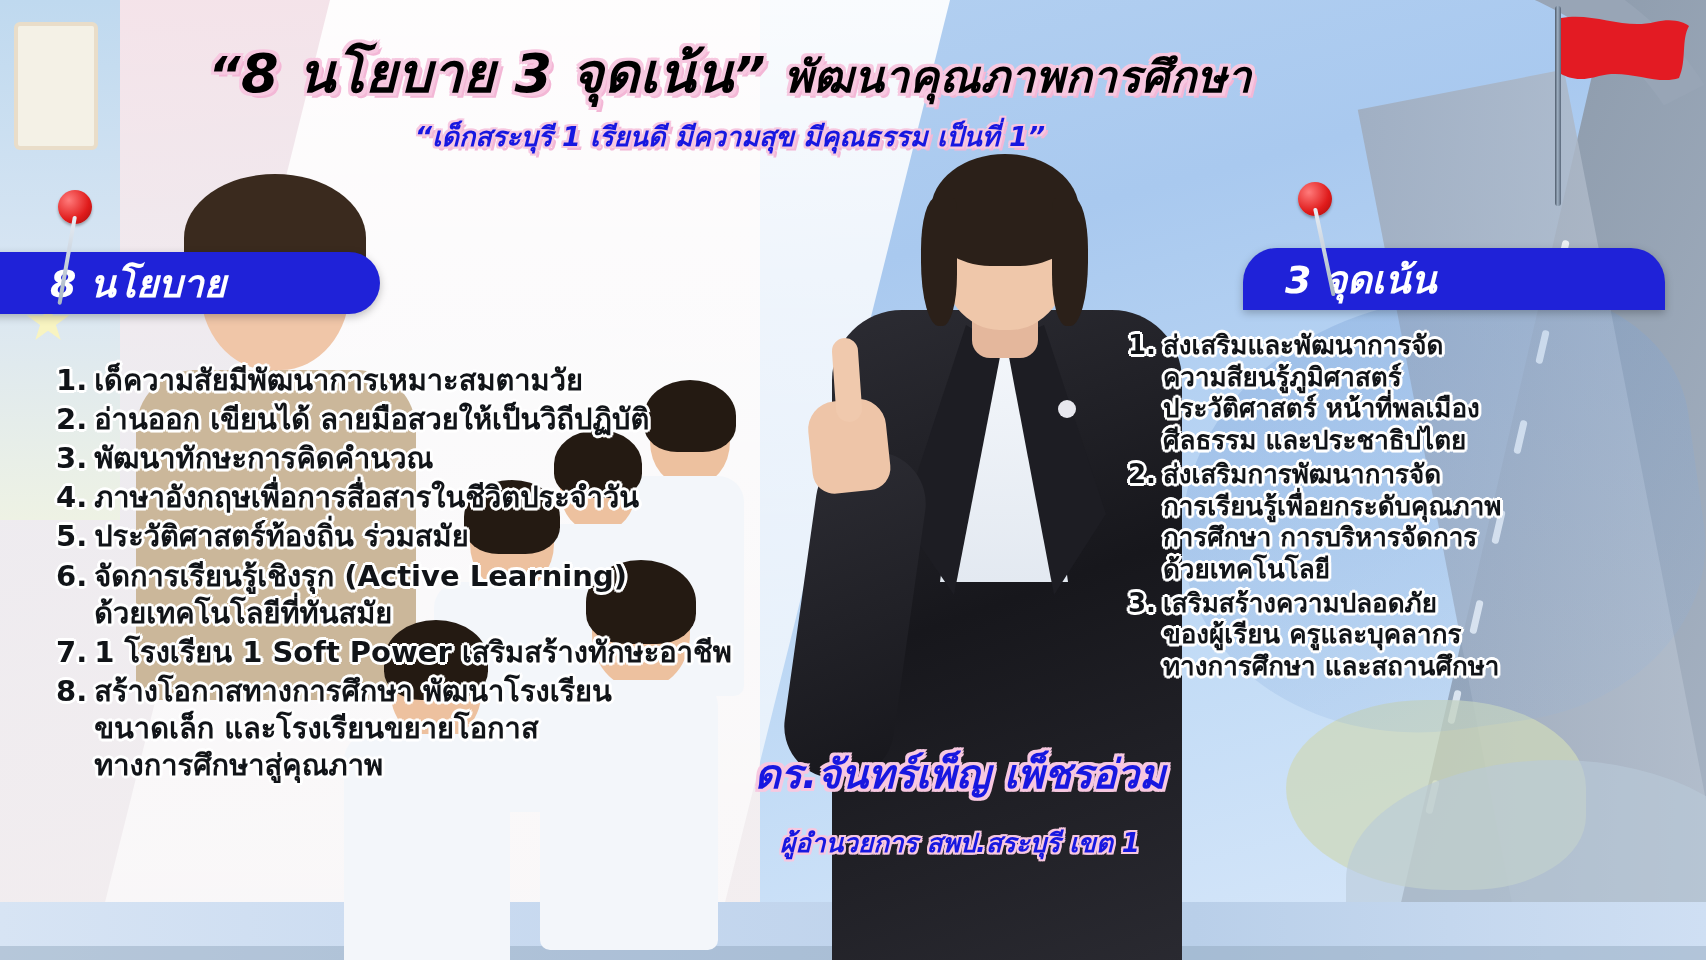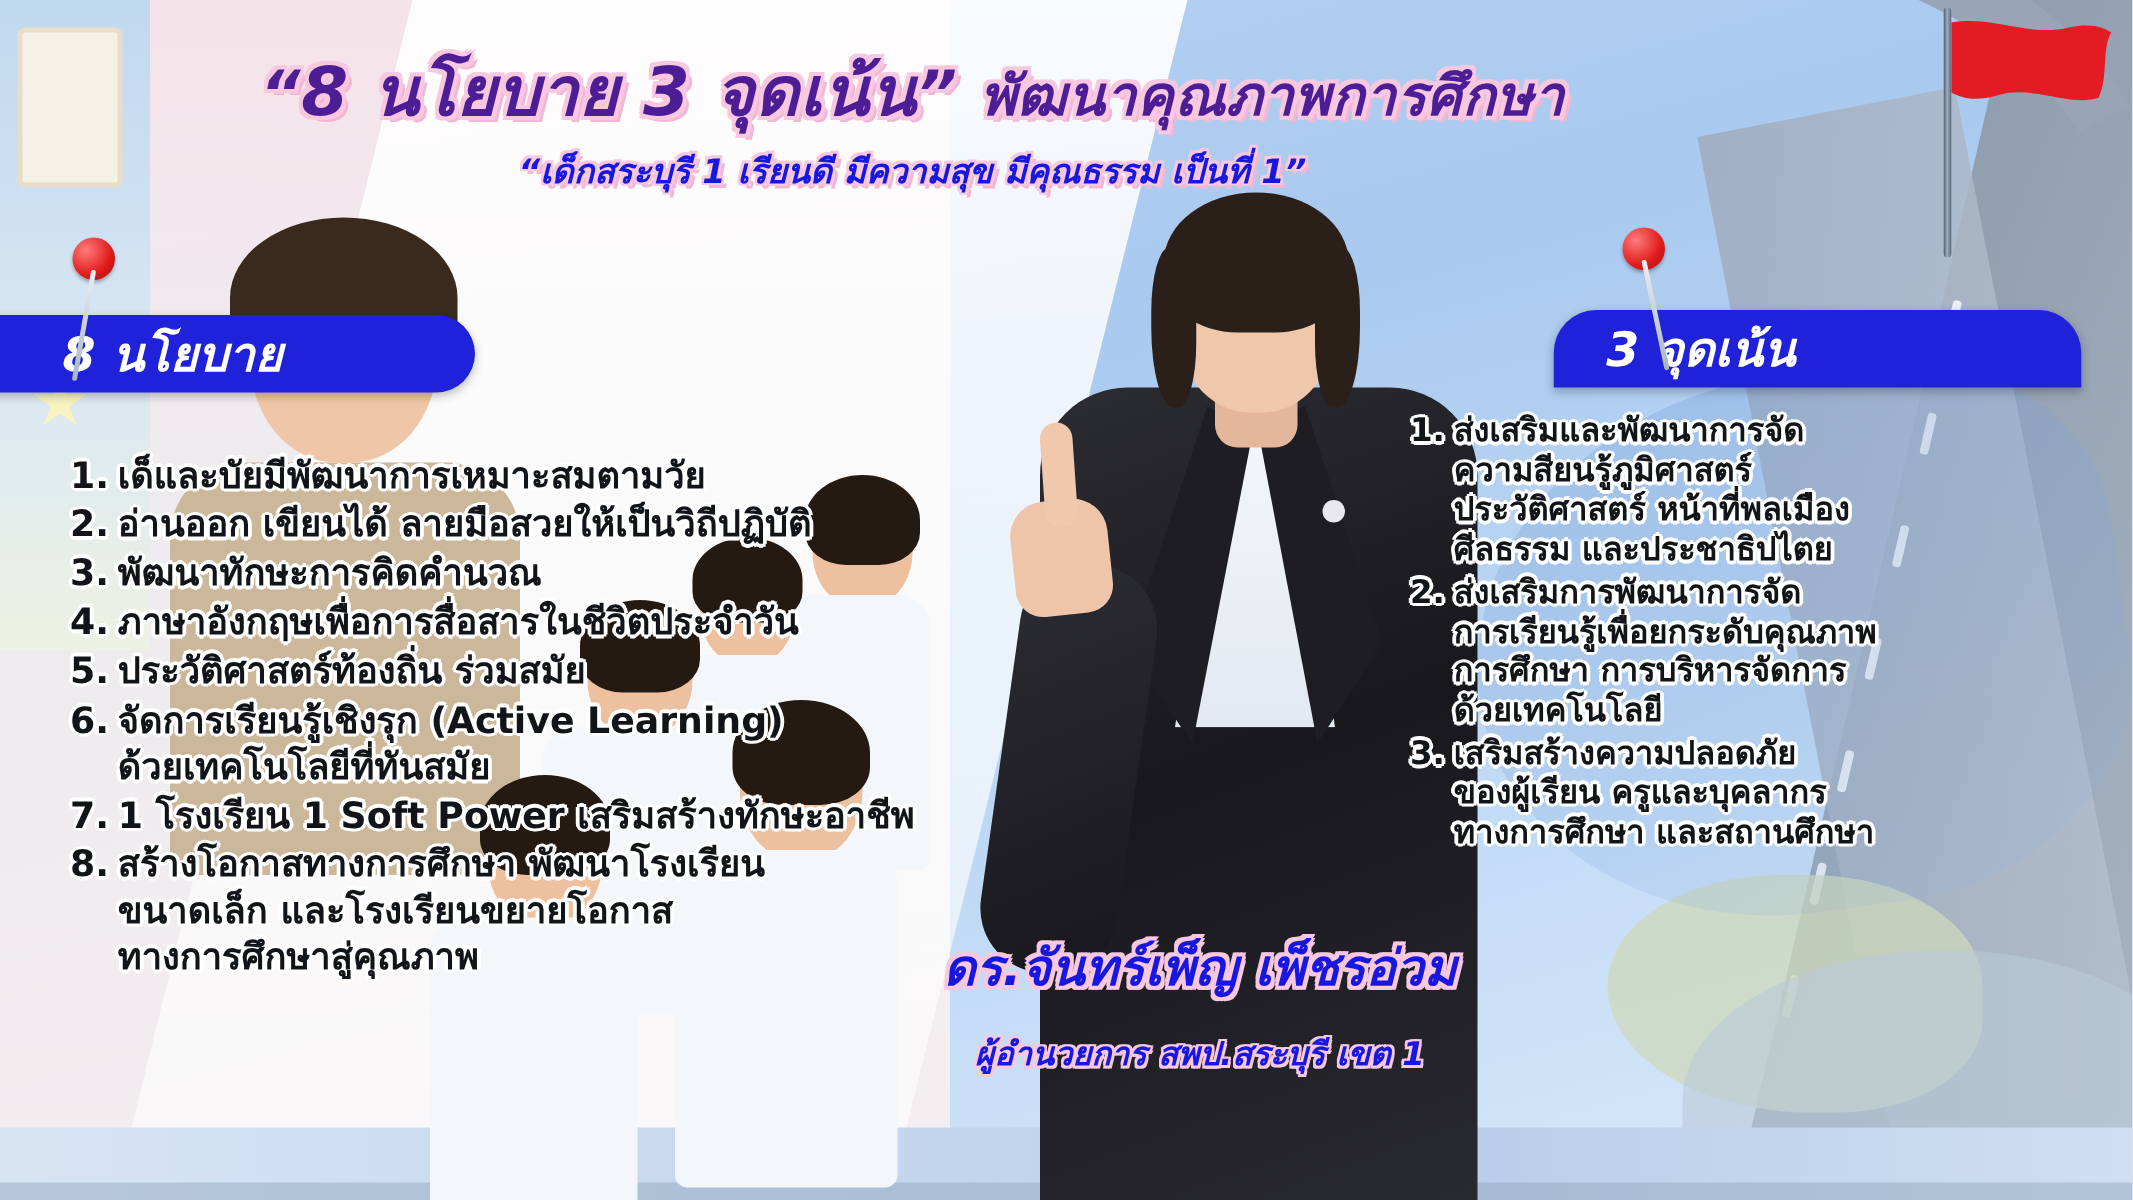--- a/index.html
+++ b/index.html
@@ -112,21 +112,21 @@
   .pin-right .needle{transform:rotate(-12deg);}
 
   
   .headline-block{
     position:absolute;left:0;top:46px;width:1460px;text-align:center;z-index:8;
   }
   .headline{
     font-family:"DejaVu Sans","Liberation Sans",sans-serif;
     font-style:italic;font-weight:bold;
     font-size:50px;line-height:1.05;
-    color:#4c1d95;
+    color:#000000;
     letter-spacing:.5px;
     text-shadow:
        3px 0 0 #f7c8e0,-3px 0 0 #f7c8e0,0 3px 0 #f7c8e0,0 -3px 0 #f7c8e0,
        3px 3px 0 #f7c8e0,-3px 3px 0 #f7c8e0,3px -3px 0 #f7c8e0,-3px -3px 0 #f7c8e0,
        5px 5px 0 #f3b7d6;
     white-space:nowrap;
   }
   .headline .big{font-size:54px;}
   .headline .tail{font-size:44px;}
   .subheadline{
@@ -382,21 +382,21 @@
   </div>
 
   <div class="banner banner-left">
     <span>8 นโยบาย</span>
   </div>
 
   <div class="list list-left">
     <div class="li">
       <span class="num outline">1.</span>
       <span class="txt">
-          <span class="cont outline">เด็และบัยมีพัฒนาการเหมาะสมตามวัย</span>
+          <span class="cont outline">เด็ความสัยมีพัฒนาการเหมาะสมตามวัย</span>
         </span>
     </div>
     <div class="li">
       <span class="num outline">2.</span>
       <span class="txt">
           <span class="cont outline">อ่านออก เขียนได้ ลายมือสวยให้เป็นวิถีปฏิบัติ</span>
         </span>
     </div>
     <div class="li">
       <span class="num outline">3.</span>

